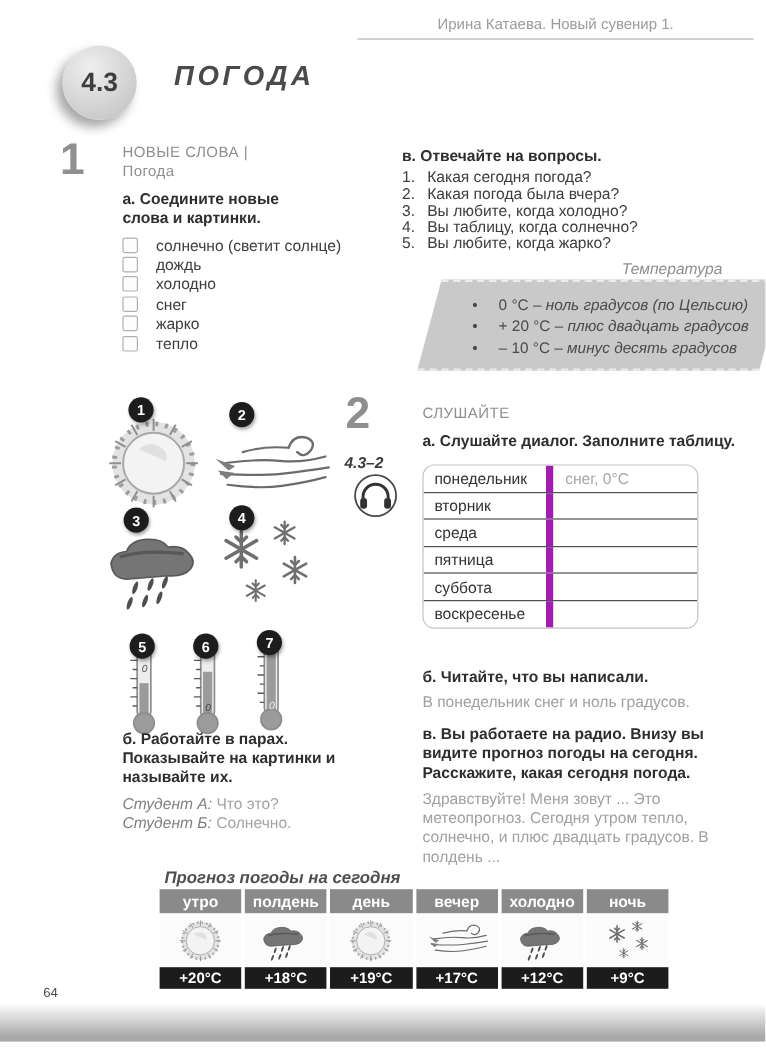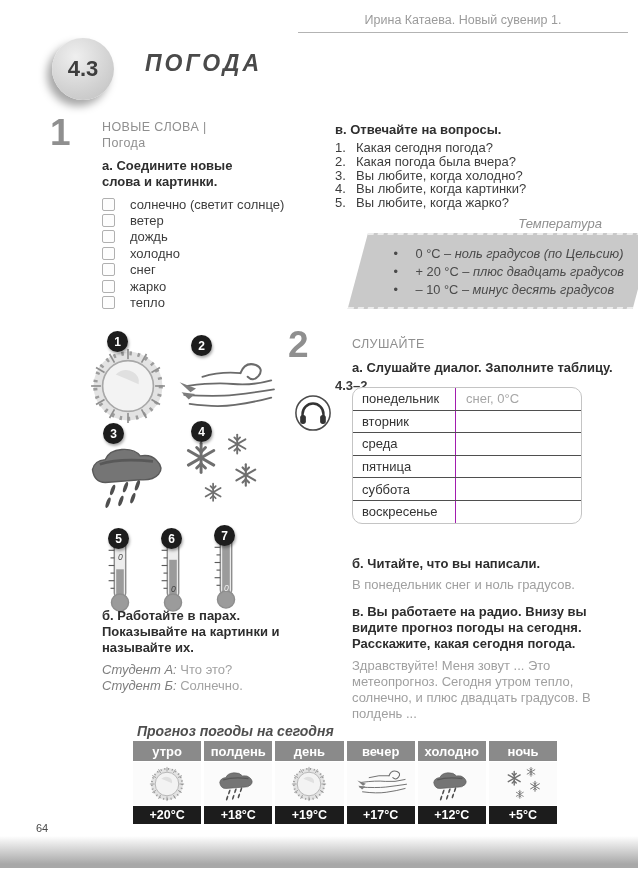--- a/index.html
+++ b/index.html
@@ -66,28 +66,28 @@
   .temp-desc{font-style:italic;}
 
   
   .pictures{left:85px;top:325px;width:195px;height:278px;}
   .pic{position:absolute;}
   .pic-badge{position:absolute;width:21px;height:21px;border-radius:50%;background:#1d1d1d;color:#fff;
     font-size:12px;font-weight:bold;display:flex;align-items:center;justify-content:center;
     box-shadow:1px 2px 3px rgba(0,0,0,0.35);z-index:2;}
 
   
-  .audio-label{left:287px;top:378px;font-size:13px;font-weight:bold;color:#3a3a3a;margin-left:48px;}
+  .audio-label{left:287px;top:378px;font-size:13px;font-weight:bold;font-style:italic;color:#3a3a3a;}
   .audio-circle{left:294px;top:394px;width:38px;height:38px;}
 
   
   .listen-table{left:352px;top:387px;width:228px;border:1px solid #c4c4c4;border-radius:10px;overflow:hidden;background:#fff;}
   .lt-row{display:flex;height:21.6px;border-bottom:1px solid #4f4f4f;align-items:center;}
   .lt-row:last-child{border-bottom:none;}
-  .lt-day{width:93px;flex:0 0 auto;padding-left:9px;font-size:13px;color:#333;border-right:1px solid #a21caf;height:100%;display:flex;align-items:center;}
+  .lt-day{width:93px;flex:0 0 auto;padding-left:9px;font-size:13px;color:#333;border-right:6px solid #a21caf;height:100%;display:flex;align-items:center;}
   .lt-val{padding-left:10px;font-size:13px;color:#a6a6a6;}
 
   
   .dialogue{left:102px;top:662px;font-size:13px;line-height:15.5px;}
   .speaker{font-style:italic;color:#7f7f7f;}
   .reply{color:#a3a3a3;}
 
   
   .forecast-title{left:137px;top:723px;font-size:14px;font-weight:bold;font-style:italic;color:#4f4f4f;}
   .forecast{left:133px;top:741px;width:424px;display:flex;gap:3px;}
@@ -191,24 +191,20 @@
 
   <div class="abs task ex1-task-a">а. Соедините новые слова и картинки.</div>
 
   <div class="abs word-list">
     <div class="word-row">
       <span class="checkbox"></span>
       <span class="word-label">солнечно (светит солнце)</span>
     </div>
     <div class="word-row">
       <span class="checkbox"></span>
-      <span class="word-label">ветер</span>
-    </div>
-    <div class="word-row">
-      <span class="checkbox"></span>
       <span class="word-label">дождь</span>
     </div>
     <div class="word-row">
       <span class="checkbox"></span>
       <span class="word-label">холодно</span>
     </div>
     <div class="word-row">
       <span class="checkbox"></span>
       <span class="word-label">снег</span>
     </div>
@@ -323,21 +319,21 @@
     <div class="q-row">
       <span class="q-num">2.</span>
       <span>Какая погода была вчера?</span>
     </div>
     <div class="q-row">
       <span class="q-num">3.</span>
       <span>Вы любите, когда холодно?</span>
     </div>
     <div class="q-row">
       <span class="q-num">4.</span>
-      <span>Вы любите, когда картинки?</span>
+      <span>Вы таблицу, когда солнечно?</span>
     </div>
     <div class="q-row">
       <span class="q-num">5.</span>
       <span>Вы любите, когда жарко?</span>
     </div>
   </div>
 
   <div class="abs temp-title">Температура</div>
   <div class="abs temp-box">
     <div class="temp-inner">
@@ -449,20 +445,20 @@
       </div>
       <div class="fc-temp">+12°C</div>
     </div>
     <div class="fc-col">
       <div class="fc-head">ночь</div>
       <div class="fc-icon">
         <svg width="40" height="37">
             <use href="#sym-snow"></use>
           </svg>
       </div>
-      <div class="fc-temp">+5°C</div>
+      <div class="fc-temp">+9°C</div>
     </div>
   </div>
 
   <div class="abs page-num">64</div>
   <div class="abs bottom-shade"></div>
 
 </div>
 
 </body></html>

